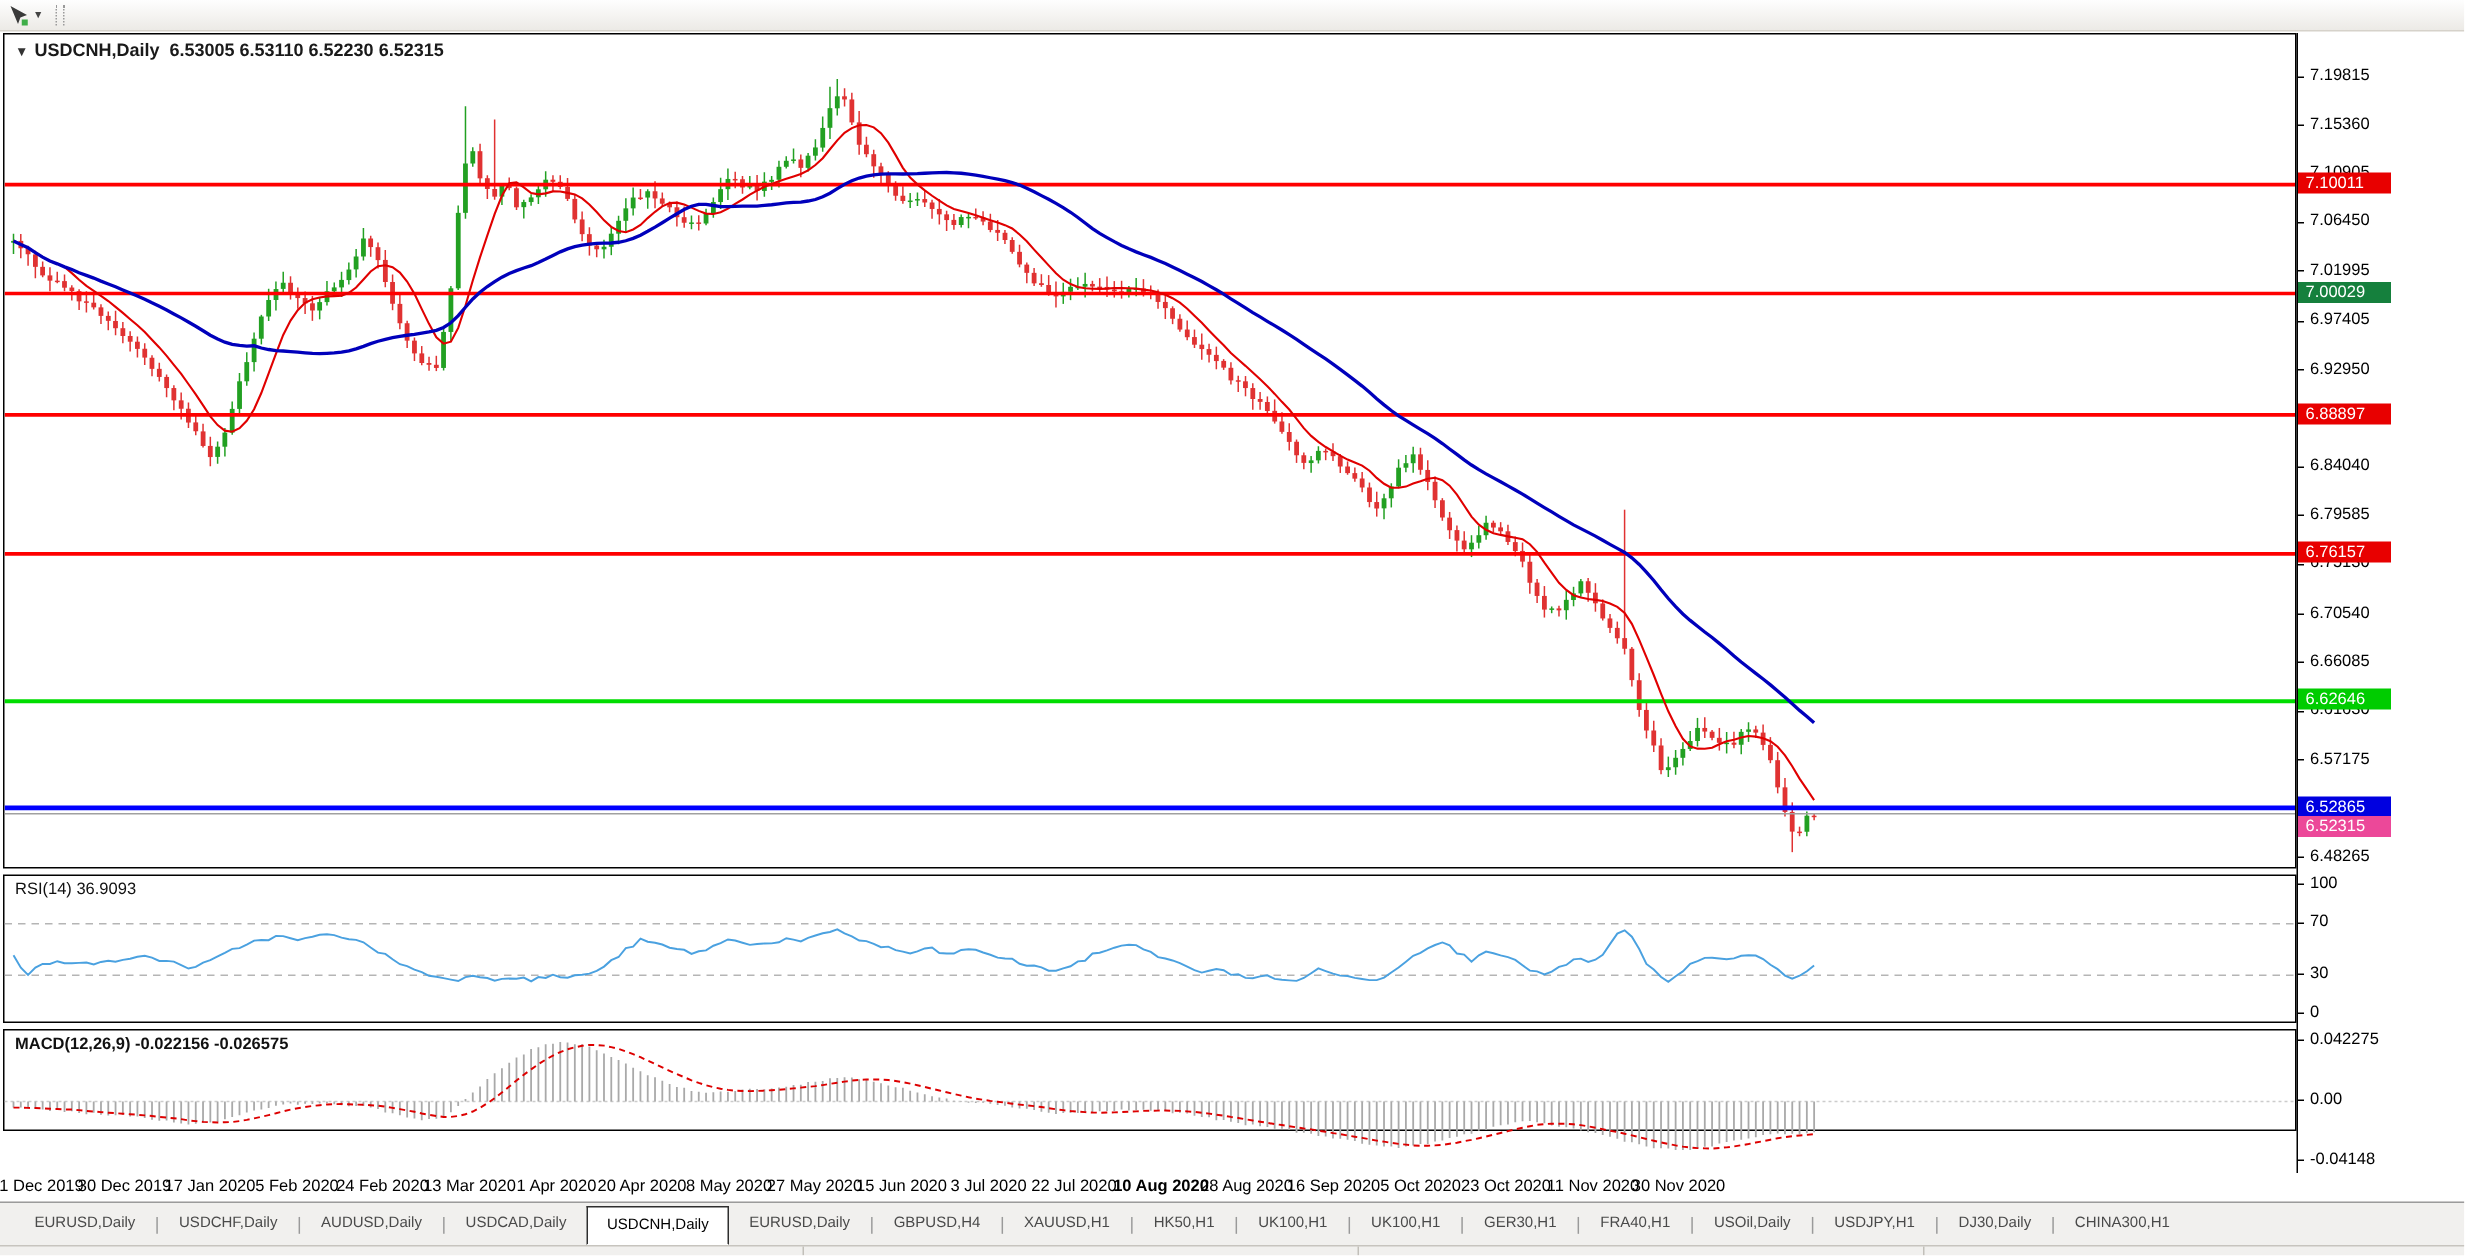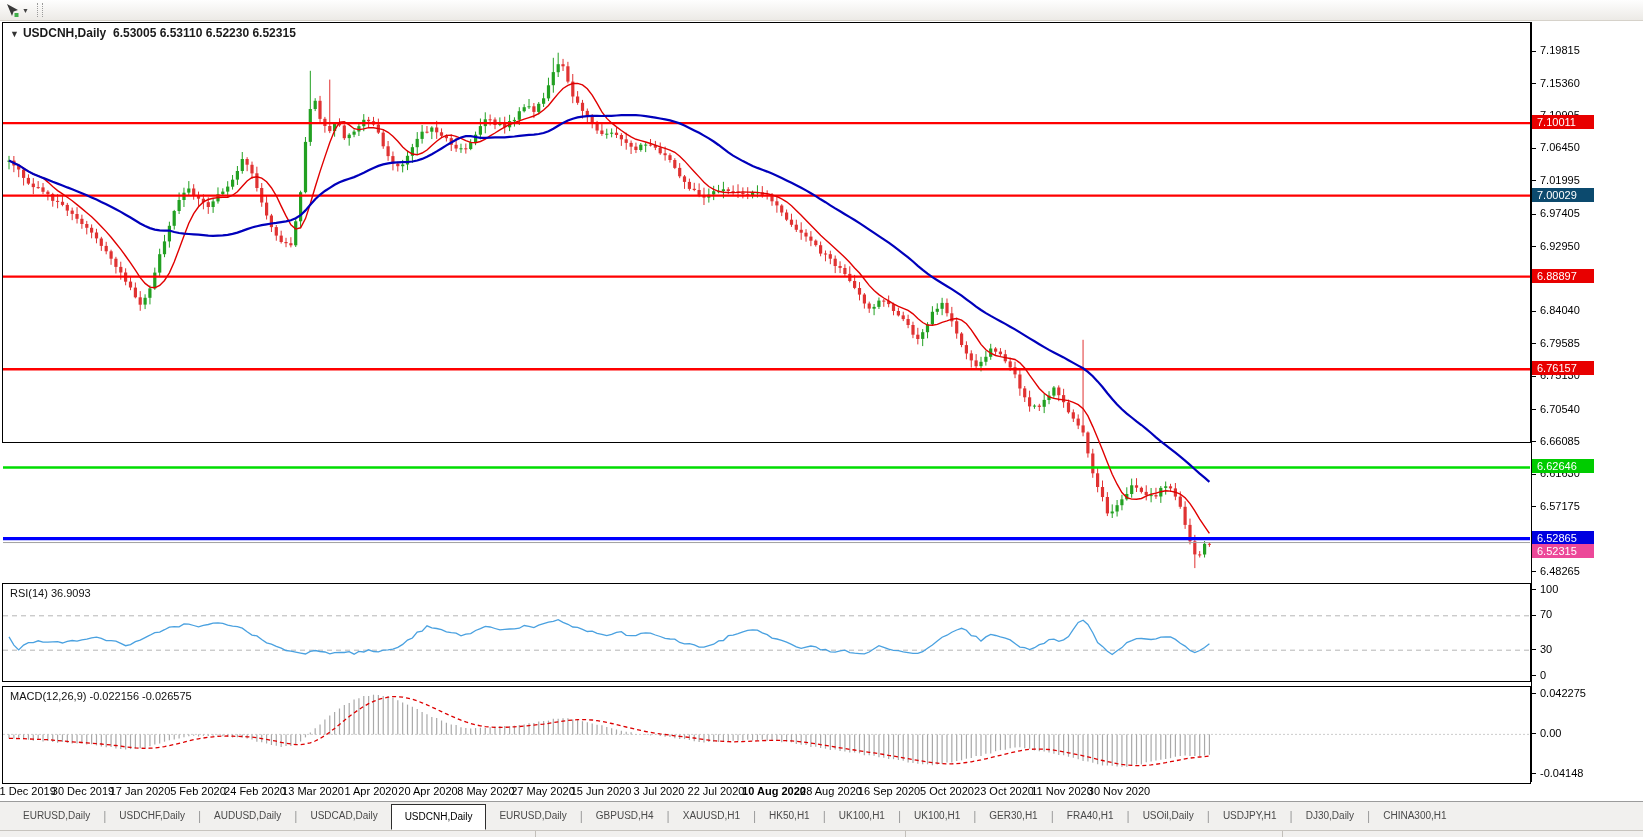--- a/index.html
+++ b/index.html
@@ -11,23 +11,23 @@
     display:flex;align-items:center;}
   .toolicon{width:18px;height:16px;margin-left:3px;display:flex;align-items:center;justify-content:center;}
   .toolcaret{font-size:7px;color:#444;margin:0 4px 0 1px;}
   .grip{width:4px;height:14px;margin:0 7px 0 4px;border-left:1px dotted #9a9a9a;border-right:1px dotted #9a9a9a;}
   .tf{min-width:30px;text-align:center;font-size:11px;color:#222;line-height:16px;padding:1px 2px;margin:0 1px;}
   .tf.active{background:#fbfbfa;border:1px solid #b4b0a6;border-radius:2px;padding:0 1px;line-height:15px;}
   .tfsep{width:1px;height:14px;background:#d2cec6;margin:0 4px;}
 
   
   .panel{position:absolute;left:2px;background:#fff;border:1px solid #000;box-sizing:border-box;}
-  .panel-main{top:22px;width:1529px;height:421px;}
+  .panel-main{top:22px;width:1529px;height:557px;}
   .panel-rsi{top:583px;width:1529px;height:99px;}
-  .panel-macd{top:686px;width:1529px;height:98px;}
+  .panel-macd{top:686px;width:1529px;height:68px;font-weight:bold;}
   .panel svg{position:absolute;left:0;top:0;}
   .chart-title{position:absolute;left:7px;top:3px;font-size:12px;font-weight:700;color:#1a1a1a;z-index:5;white-space:nowrap;}
   .collapse{font-size:9px;margin-right:4px;color:#333;}
   .ind-label{position:absolute;left:7px;top:3px;font-size:11px;color:#111;z-index:5;white-space:nowrap;}
 
   
   .axisline{position:absolute;left:1531px;top:22px;width:1px;height:760px;background:#000;}
   .tickdash{position:absolute;left:1532px;width:4px;height:1px;background:#000;}
   .ticklabel{position:absolute;left:1540px;font-size:11px;color:#000;height:13px;line-height:13px;white-space:nowrap;}
   .pricelabel{position:absolute;left:1532px;min-width:52px;font-size:11px;height:14px;line-height:14px;padding:0 5px;z-index:6;white-space:nowrap;}
@@ -869,21 +869,21 @@
       <div class="ticklabel" style="top: 435px;">6.66085</div>
       <div class="tickdash" style="top: 474px;"></div>
       <div class="ticklabel" style="top: 467px;">6.61630</div>
       <div class="tickdash" style="top: 506px;"></div>
       <div class="ticklabel" style="top: 500px;">6.57175</div>
       <div class="tickdash" style="top: 539px;"></div>
       <div class="ticklabel" style="top: 532px;">6.52720</div>
       <div class="tickdash" style="top: 571px;"></div>
       <div class="ticklabel" style="top: 565px;">6.48265</div>
       <div class="pricelabel" style="top: 115px; background: rgb(232, 0, 0); color: rgb(255, 255, 255);">7.10011</div>
-      <div class="pricelabel" style="top: 188px; background: #0c4a6e; color: rgb(255, 255, 255);">7.00029</div>
+      <div class="pricelabel" style="top: 188px; background: #15803d; color: rgb(255, 255, 255);">7.00029</div>
       <div class="pricelabel" style="top: 269px; background: rgb(232, 0, 0); color: rgb(255, 255, 255);">6.88897</div>
       <div class="pricelabel" style="top: 361px; background: rgb(232, 0, 0); color: rgb(255, 255, 255);">6.76157</div>
       <div class="pricelabel" style="top: 459px; background: rgb(0, 204, 0); color: rgb(255, 255, 255);">6.62646</div>
       <div class="pricelabel" style="top: 531px; background: rgb(0, 0, 224); color: rgb(255, 255, 255);">6.52865</div>
       <div class="pricelabel" style="top: 544px; background: #ec4899; color: rgb(255, 255, 255);">6.52315</div>
       <div class="tickdash" style="top: 589px;"></div>
       <div class="ticklabel" style="top: 583px;">100</div>
       <div class="tickdash" style="top: 615px;"></div>
       <div class="ticklabel" style="top: 608px;">70</div>
       <div class="tickdash" style="top: 649px;"></div>

